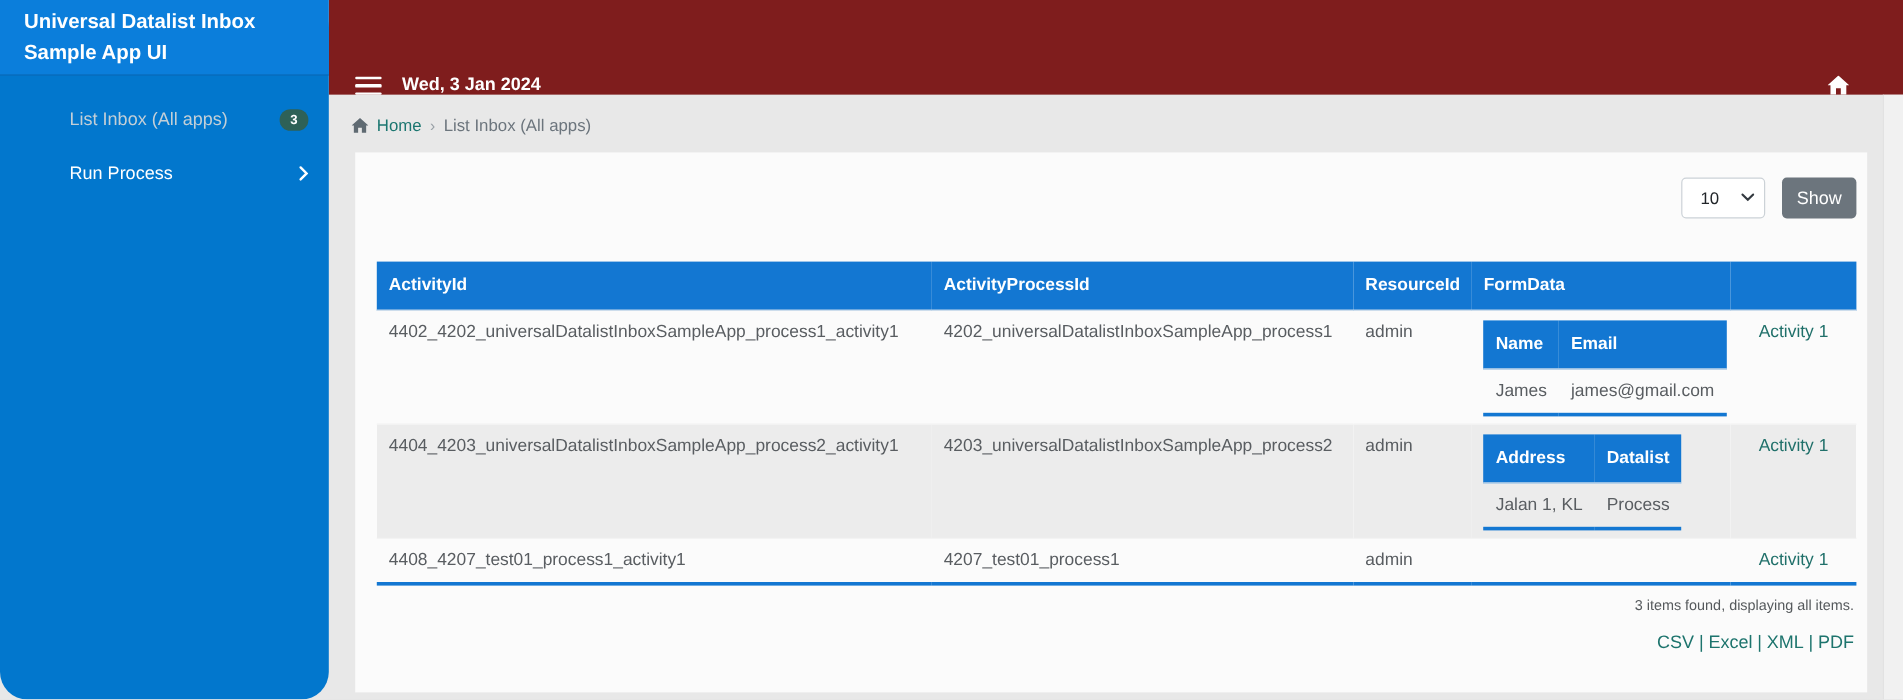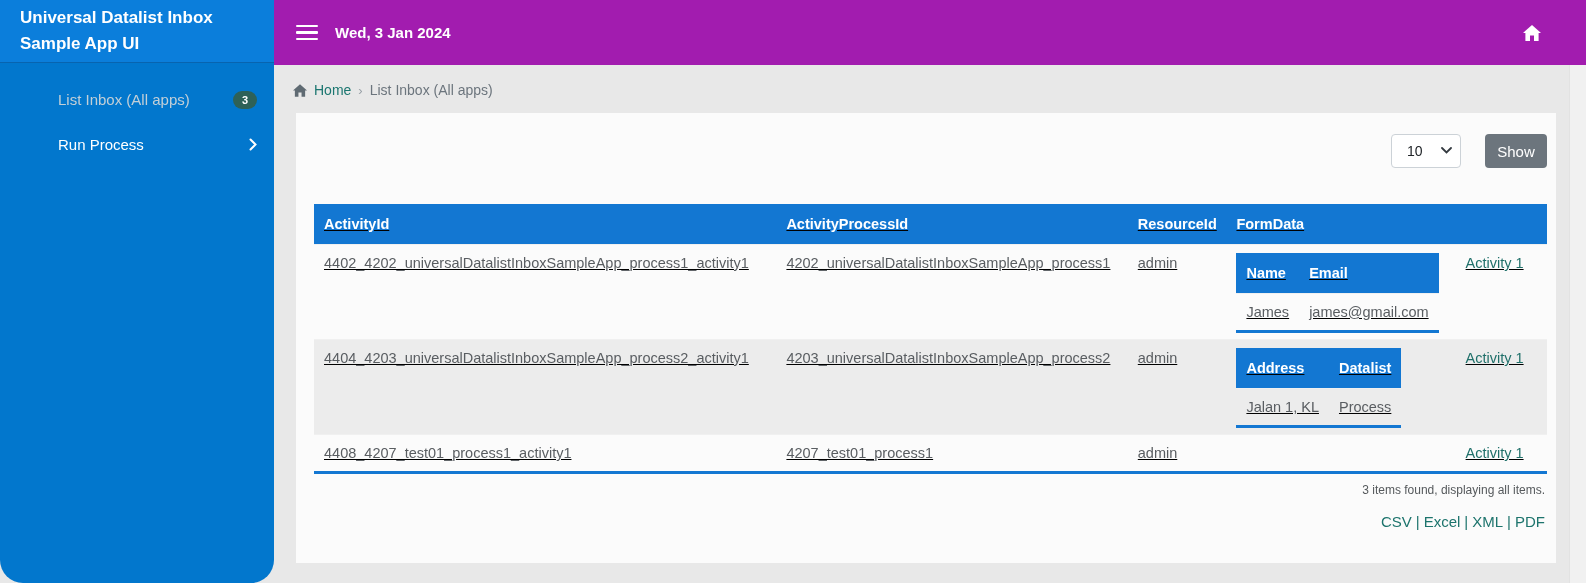--- a/index.html
+++ b/index.html
@@ -21,46 +21,46 @@
   .menu { padding-top:14px; }
   .menu-item { display:flex; align-items:center; height:45px; padding:0 17px 0 58px; font-size:15px; cursor:pointer; }
   .menu-item.dim { color:#c3cfd7; }
   .menu-item.bright { color:#ffffff; }
   .badge { margin-left:auto; background:#2e6157; color:#fff; font-size:11px; font-weight:700;
            padding:3px 9px; border-radius:9px; line-height:12px; }
   .menu-chevron { margin-left:auto; display:flex; }
 
   
   .main { margin-left:274px; height:583px; position:relative; }
-  .topbar { height:65px; background:#a21caf; display:flex; align-items:center; padding:0 45px 0 22px; }
+  .topbar { height:79px; background:#7f1d1d; display:flex; align-items:flex-end; padding:0 45px 0 22px; }
   .hamburger { display:flex; flex-direction:column; gap:4px; width:22px; cursor:pointer; }
   .hamburger span { display:block; height:2.5px; background:#fff; border-radius:1px; }
   .topbar-date { color:#fff; font-size:15px; font-weight:700; margin-left:17px; }
   .topbar-home { margin-left:auto; display:flex; cursor:pointer; }
 
   .content { position:relative; height:518px; background:#e8e8e8; }
   .scroll-track { position:absolute; right:0; top:0; width:17px; height:518px; background:#f1f1f1; border-left:1px solid #e2e2e2; }
 
   .breadcrumb { display:flex; align-items:center; gap:7px; padding:17px 0 15px 19px; font-size:14px; }
   .breadcrumb .home-link { color:#1b7670; text-decoration:none; cursor:pointer; }
   .breadcrumb .sep { color:#98a0a6; font-size:13px; }
   .breadcrumb .current { color:#6c757d; }
 
   .card { margin:0 30px 0 22px; height:450px; background:#fbfbfb; padding:21px 9px 0 18px; }
 
-  .controls { display:flex; justify-content:flex-end; align-items:flex-start; gap:24px; margin-bottom:36px; }
+  .controls { display:flex; justify-content:flex-end; align-items:flex-start; gap:14px; margin-bottom:36px; }
   .select-wrap { position:relative; width:70px; height:34px; }
   .select-wrap select { width:100%; height:100%; border:1px solid #ccd2d7; border-radius:4px; background:#fff;
                         font-family:"Liberation Sans", sans-serif; font-size:14px; color:#212529;
                         padding:0 24px 0 15px; -webkit-appearance:none; appearance:none; cursor:pointer; }
   .select-chevron { position:absolute; right:9px; top:13px; pointer-events:none; display:flex; }
   .show-btn { width:62px; height:34px; background:#6c757d; color:#fff; border:none; border-radius:4px;
               font-family:"Liberation Sans", sans-serif; font-size:15px; cursor:pointer; }
 
-  table.inbox { width:100%; border-collapse:collapse; table-layout:fixed;text-decoration:underline; }
+  table.inbox { width:100%; border-collapse:collapse; table-layout:fixed; }
   table.inbox col.c1 { width:37.5%; } table.inbox col.c2 { width:28.5%; }
   table.inbox col.c3 { width:8%; }  table.inbox col.c4 { width:17.5%; }
   table.inbox col.c5 { width:8.5%; }
   table.inbox thead th { background:#1377d2; color:#fff; font-size:14.5px; font-weight:700;
                          text-align:left; padding:12px 10px; }
   table.inbox tbody td { font-size:14.5px; color:#595d61; padding:10px; vertical-align:top;
                          overflow:hidden; white-space:nowrap; }
   table.inbox tbody tr.stripe td { background:#ececec; }
   table.inbox tbody tr td { border-top:1px solid #f0f0f0; }
   table.inbox tbody tr.last td { border-bottom:3px solid #1377d2; }

